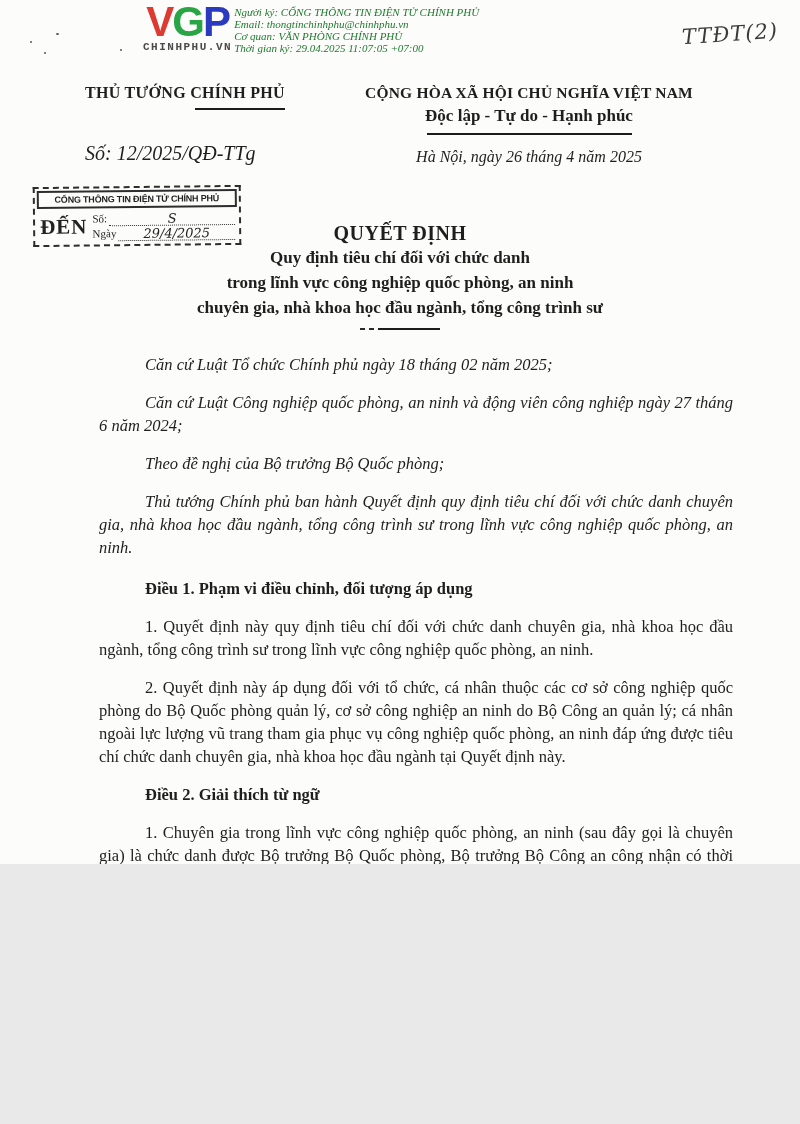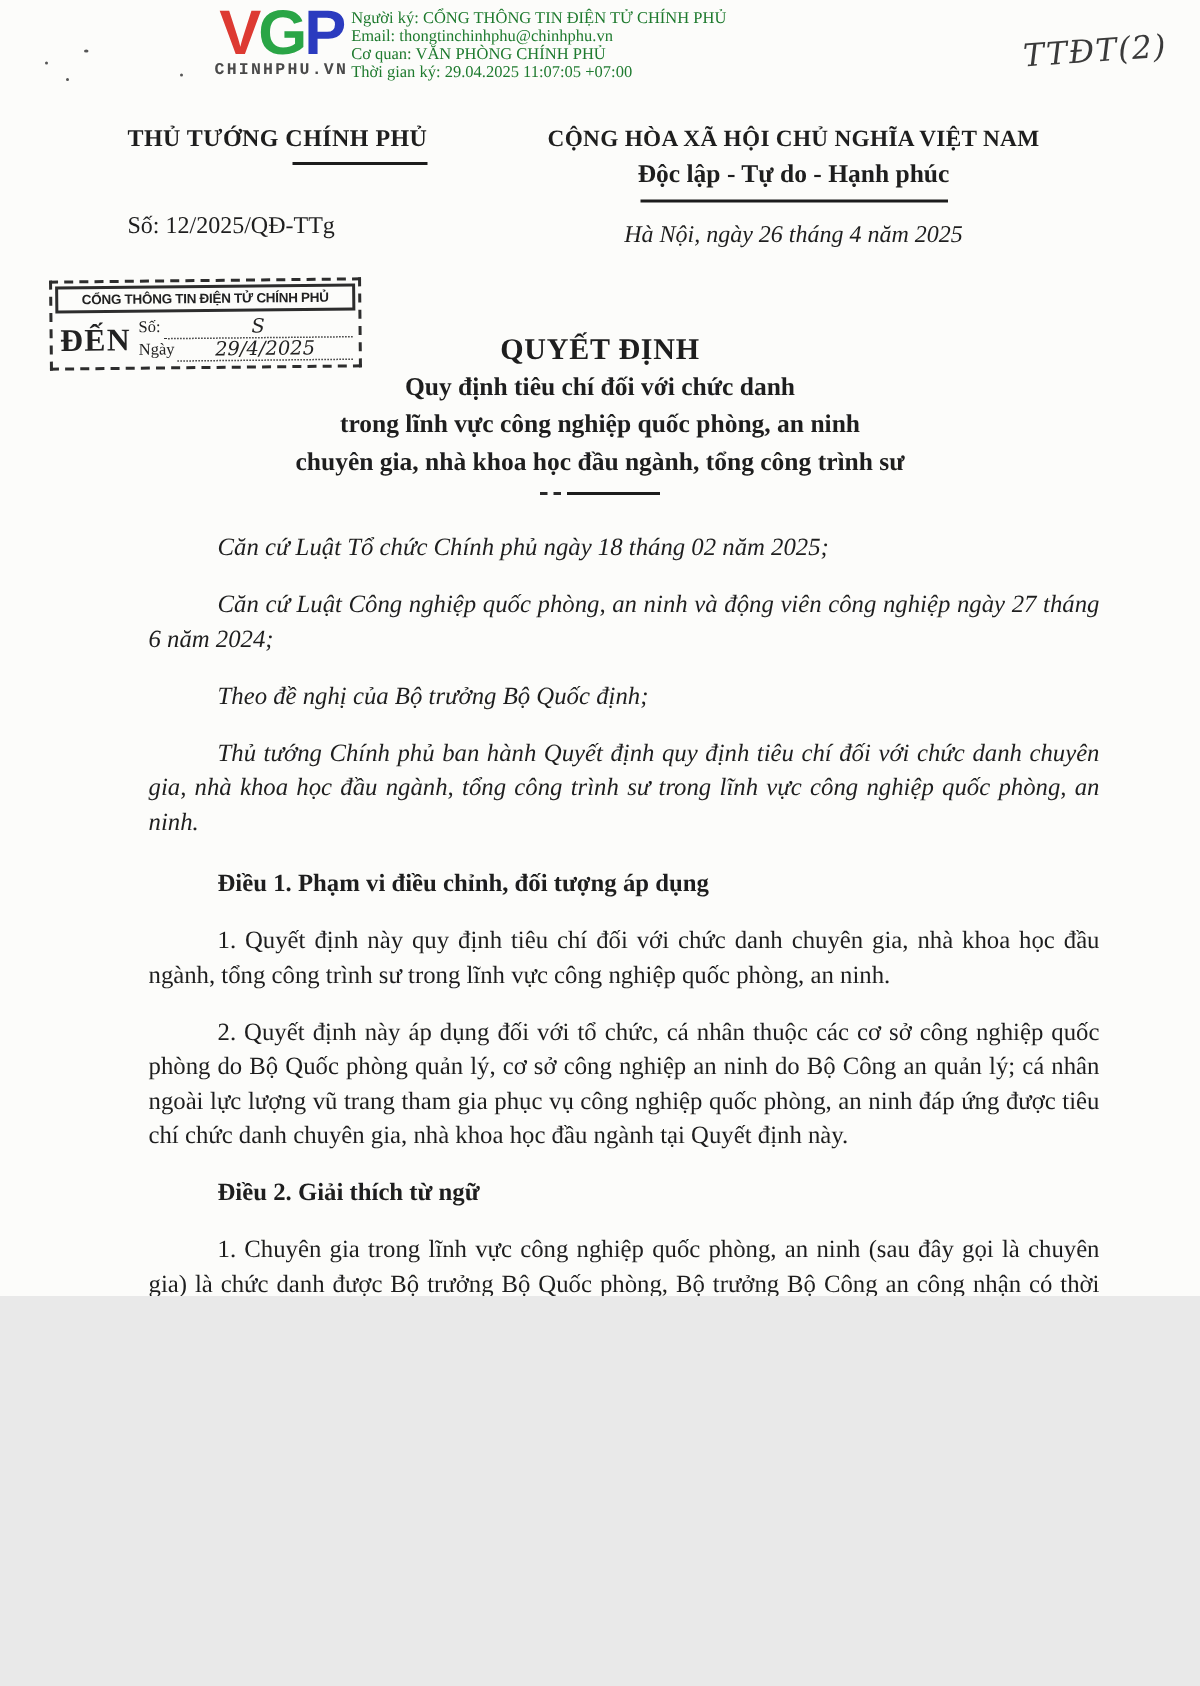--- a/index.html
+++ b/index.html
@@ -29,21 +29,21 @@
     letter-spacing:1px;
   }
   
   .gov-header{position:absolute;top:84px;left:0;width:100%;}
   .col-left{position:absolute;left:85px;width:310px;text-align:left;}
   .col-right{position:absolute;left:340px;width:378px;text-align:center;}
   .org{font-weight:bold;font-size:16px;letter-spacing:0.3px;}
   .rule{background:#1c1c1c;height:2px;}
   .rule-short{width:90px;margin:6px auto 0;}
   .rule-long{width:205px;margin:7px auto 0;}
-  .doc-no{font-size:16px;margin-top:32px;}
+  .doc-no{font-size:20px;margin-top:32px;font-style:italic;}
   .country{font-weight:bold;font-size:15.5px;letter-spacing:0.2px;}
   .motto{font-weight:bold;font-size:17px;margin-top:4px;}
   .place-date{font-style:italic;font-size:16px;margin-top:13px;}
   
   .stamp{
     position:absolute;left:33px;top:186px;width:200px;
     border:2px dashed #2d2d2d;padding:2px;transform:rotate(-0.6deg);
     color:#222;background:rgba(255,255,255,0.0);
   }
   .stamp-title{
@@ -100,21 +100,21 @@
   <span class="speck sp4"></span>
   <span class="speck sp5"></span>
 
   <div class="sig-block">
     <div class="vgp-wrap">
       <div class="vgp-letters">
         <span style="color:#dd3a32;">V</span><span style="color:#2aa546;">G</span><span style="color:#2b3bbf;">P</span>
       </div>
       <div class="vgp-domain">CHINHPHU.VN</div>
     </div>
-    <div class="sig-lines" style="color:#1e7a2e;">
+    <div class="sig-lines" style="color:#1e7a2e;font-style:italic;">
       <div>Người ký: CỔNG THÔNG TIN ĐIỆN TỬ CHÍNH PHỦ</div>
       <div>Email: thongtinchinhphu@chinhphu.vn</div>
       <div>Cơ quan: VĂN PHÒNG CHÍNH PHỦ</div>
       <div>Thời gian ký: 29.04.2025 11:07:05 +07:00</div>
     </div>
   </div>
 
   <div class="hand-note">TTĐT(2)</div>
 
   <div class="gov-header">
@@ -156,21 +156,21 @@
     <div class="title-sep">
       <span class="d"></span>
         <span class="d"></span>
         <span class="ln"></span>
     </div>
   </div>
 
   <div class="doc-body">
     <p class="it">Căn cứ Luật Tổ chức Chính phủ ngày 18 tháng 02 năm 2025;</p>
     <p class="it">Căn cứ Luật Công nghiệp quốc phòng, an ninh và động viên công nghiệp ngày 27 tháng 6 năm 2024;</p>
-    <p class="it">Theo đề nghị của Bộ trưởng Bộ Quốc định;</p>
+    <p class="it">Theo đề nghị của Bộ trưởng Bộ Quốc phòng;</p>
     <p class="it">Thủ tướng Chính phủ ban hành Quyết định quy định tiêu chí đối với chức danh chuyên gia, nhà khoa học đầu ngành, tổng công trình sư trong lĩnh vực công nghiệp quốc phòng, an ninh.</p>
     <p class="hd hd1">Điều 1. Phạm vi điều chỉnh, đối tượng áp dụng</p>
     <p>1. Quyết định này quy định tiêu chí đối với chức danh chuyên gia, nhà khoa học đầu ngành, tổng công trình sư trong lĩnh vực công nghiệp quốc phòng, an ninh.</p>
     <p>2. Quyết định này áp dụng đối với tổ chức, cá nhân thuộc các cơ sở công nghiệp quốc phòng do Bộ Quốc phòng quản lý, cơ sở công nghiệp an ninh do Bộ Công an quản lý; cá nhân ngoài lực lượng vũ trang tham gia phục vụ công nghiệp quốc phòng, an ninh đáp ứng được tiêu chí chức danh chuyên gia, nhà khoa học đầu ngành tại Quyết định này.</p>
     <p class="hd hd2">Điều 2. Giải thích từ ngữ</p>
     <p>1. Chuyên gia trong lĩnh vực công nghiệp quốc phòng, an ninh (sau đây gọi là chuyên gia) là chức danh được Bộ trưởng Bộ Quốc phòng, Bộ trưởng Bộ Công an công nhận có thời hạn nhất định đối với cá nhân hoạt động khoa học kỹ thuật và công nghệ phục vụ công nghiệp quốc phòng, an ninh đáp ứng các tiêu chí theo quy định tại Điều 3 của Quyết định này.</p>
   </div>
 
 </div>
 

